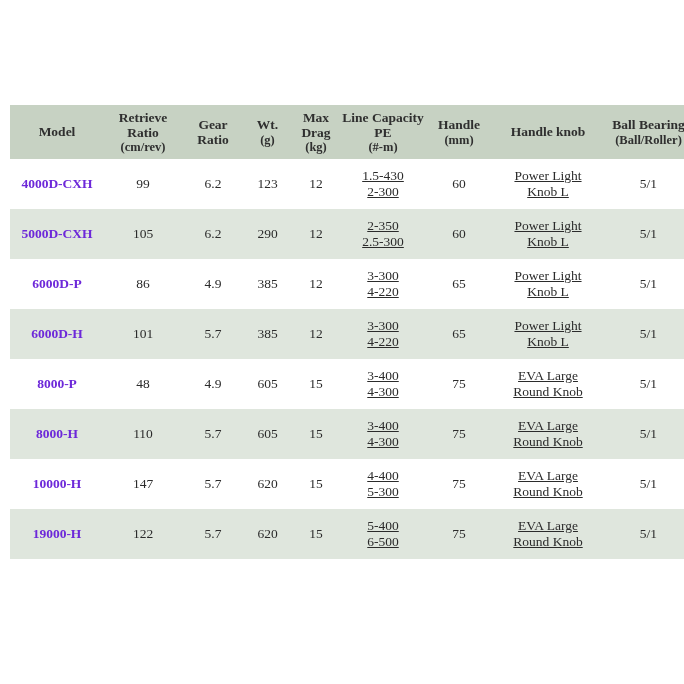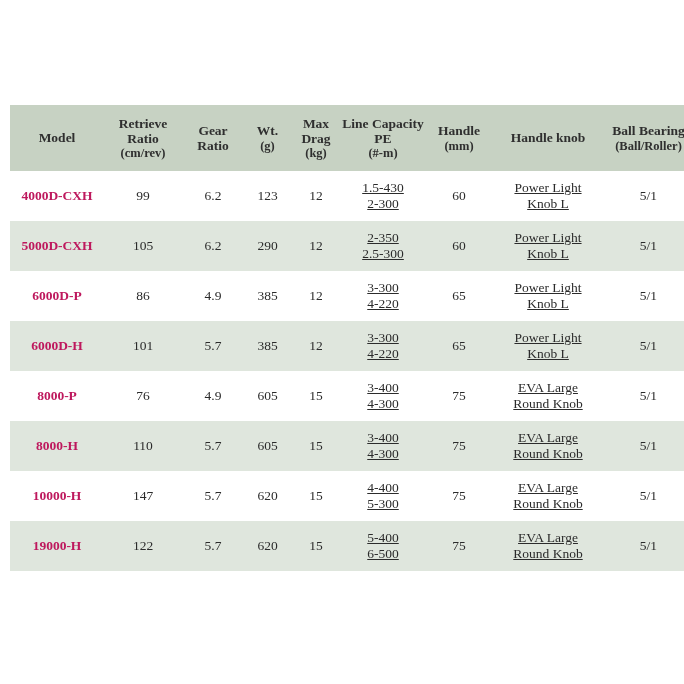--- a/index.html
+++ b/index.html
@@ -31,21 +31,21 @@
     text-align: center;
     vertical-align: middle;
     font-size: 13.5px;
     line-height: 1.12;
     padding: 0;
   }
   thead tr {
     background: #c7d2c3;
   }
   thead th {
-    height: 66px;
+    height: 54px;
     font-weight: bold;
     color: #2f2f2f;
     font-size: 14px;
     padding: 2px 1px;
   }
   thead th .sub {
     display: block;
     font-size: 12.5px;
     font-weight: bold;
   }
@@ -55,21 +55,21 @@
   tbody tr.even {
     background: #dfe6dd;
   }
   tbody td {
     height: 50px;
     padding: 2px 1px;
   }
   td.model {
     font-weight: bold;
     font-size: 14.5px;
-    color: #be185d;
+    color: #6d28d9;
   }
   td.two-line span,
   td.knob span {
     display: block;
     line-height: 1.18;
     text-decoration: underline;
   }
   td.knob {
     font-size: 13.5px;
   }
@@ -203,21 +203,21 @@
         </td>
         <td>65</td>
         <td class="knob">
           <span>Power Light</span>
           <span>Knob L</span>
         </td>
         <td>5/1</td>
       </tr>
       <tr class="odd">
         <td class="model">8000-P</td>
-        <td>76</td>
+        <td>48</td>
         <td>4.9</td>
         <td>605</td>
         <td>15</td>
         <td class="two-line">
           <span>3-400</span>
           <span>4-300</span>
         </td>
         <td>75</td>
         <td class="knob">
           <span>EVA Large</span>

